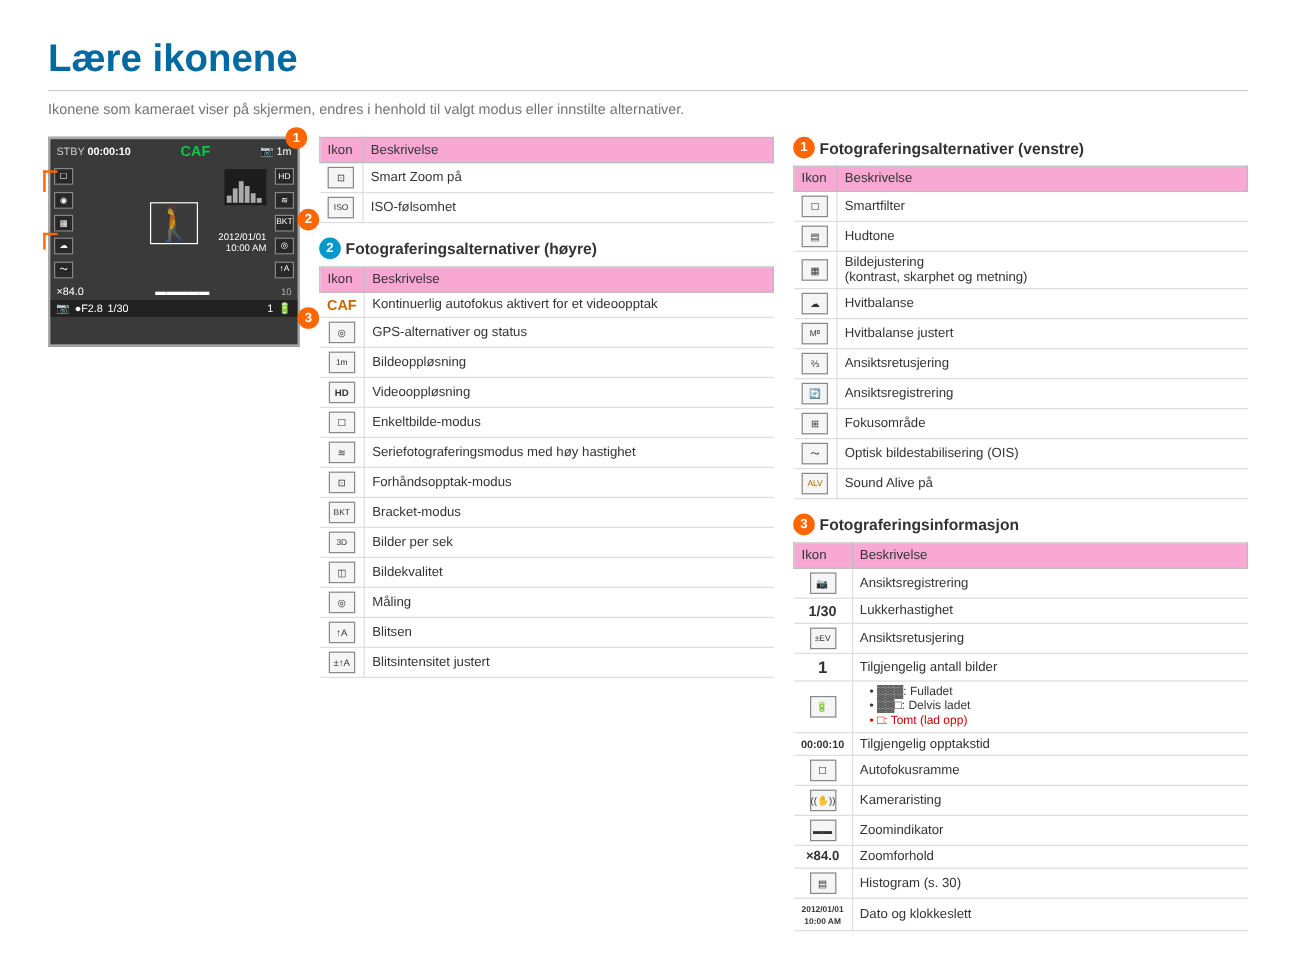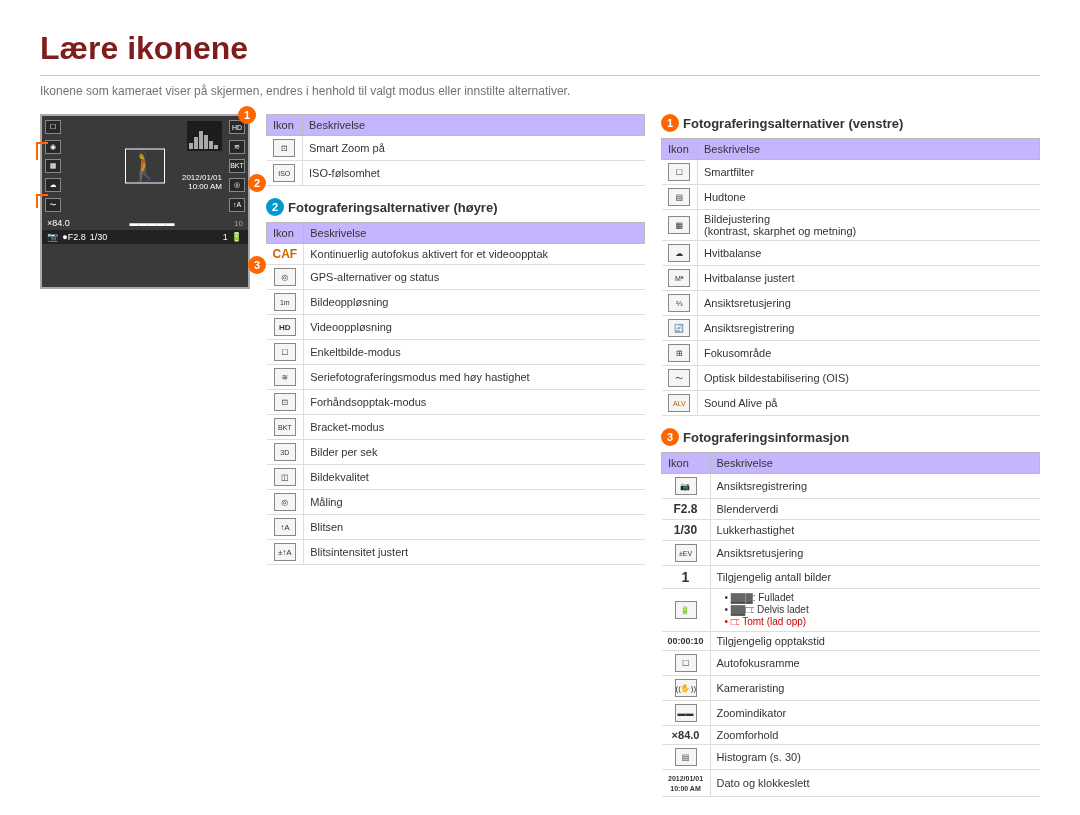--- a/index.html
+++ b/index.html
@@ -7,21 +7,21 @@
       font-family: Arial, sans-serif;
       background: #fff;
       color: #333;
       font-size: 12px;
       padding: 30px 40px;
       width: 1080px;
       min-height: 815px;
     }
     h1 {
       font-size: 32px;
-      color: #7f1d1d;
+      color: #0369a1;
       font-weight: bold;
       margin-bottom: 8px;
       border-bottom: 1px solid #ccc;
       padding-bottom: 8px;
     }
     .subtitle {
       font-size: 12px;
       color: #737373;
       margin-bottom: 16px;
     }
@@ -204,21 +204,21 @@
       display: flex;
       align-items: center;
     }
     
     table {
       width: 100%;
       border-collapse: collapse;
       font-size: 11px;
     }
     th {
-      background: #c4b5fd;
+      background: #f9a8d4;
       padding: 4px 6px;
       text-align: left;
       font-weight: normal;
       border: 1px solid #bbb;
     }
     td {
       padding: 3px 6px;
       border-bottom: 1px solid #ddd;
       vertical-align: middle;
     }
@@ -293,20 +293,25 @@
       <div class="circled cam-num-1">1</div>
       <div class="cam-num-2">
         <span class="circled">2</span>
       </div>
       <div class="cam-num-3">
         <span class="circled">3</span>
       </div>
 
       <div class="camera-screen">
 
+        <div class="cam-top-bar">
+          <span class="cam-stby">STBY <span style="color:#fff;font-weight:bold;">00:00:10</span></span>
+          <span class="cam-caf">CAF</span>
+          <span class="cam-icon-sm">📷 1m</span>
+        </div>
 
         <div class="cam-middle">
 
           <div class="cam-left-icons">
             <div class="cam-icon-box">☐</div>
             <div class="cam-icon-box">◉</div>
             <div class="cam-icon-box">▦</div>
             <div class="cam-icon-box">☁</div>
             <div class="cam-icon-box">〜</div>
           </div>
@@ -522,24 +527,20 @@
               <th>Ikon</th>
               <th>Beskrivelse</th>
             </tr>
           </thead>
           <tbody>
             <tr>
               <td><span class="icon-cell">📷</span></td>
               <td>Ansiktsregistrering</td>
             </tr>
             <tr>
-              <td><span class="f28-text">F2.8</span></td>
-              <td>Blenderverdi</td>
-            </tr>
-            <tr>
               <td><span class="slash30-text">1/30</span></td>
               <td>Lukkerhastighet</td>
             </tr>
             <tr>
               <td><span class="icon-cell" style="font-size:7px;">±EV</span></td>
               <td>Ansiktsretusjering</td>
             </tr>
             <tr>
               <td><span style="font-weight:bold;font-size:14px;">1</span></td>
               <td>Tilgjengelig antall bilder</td>

